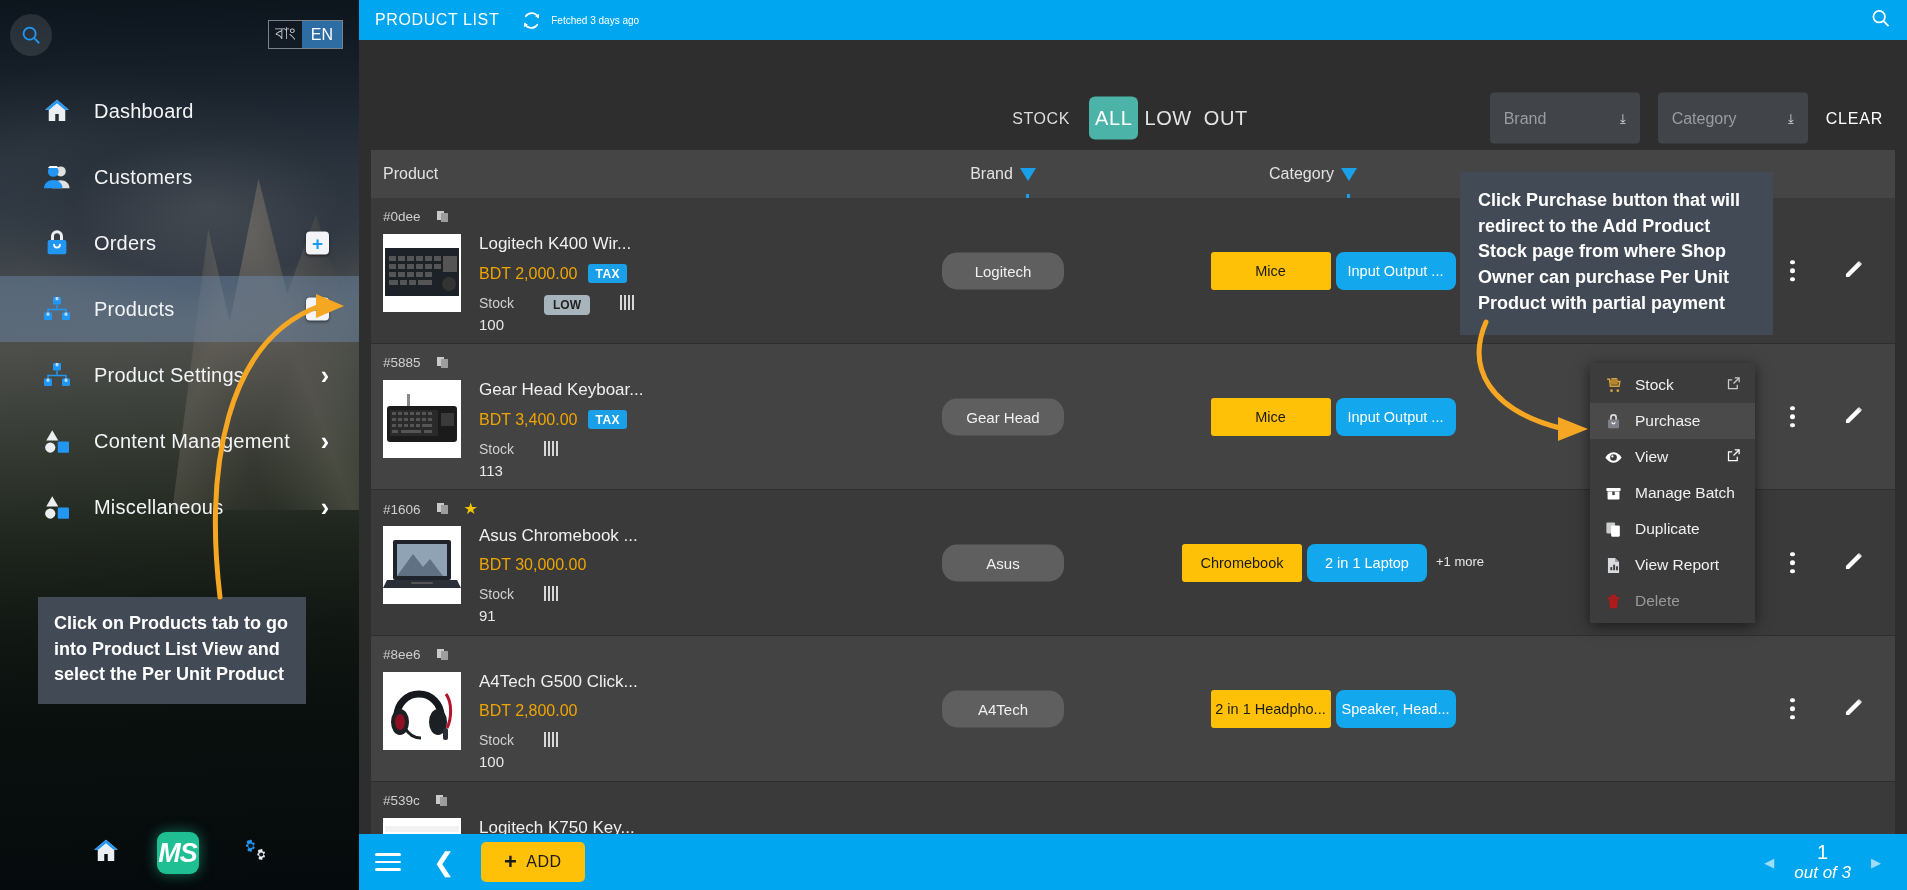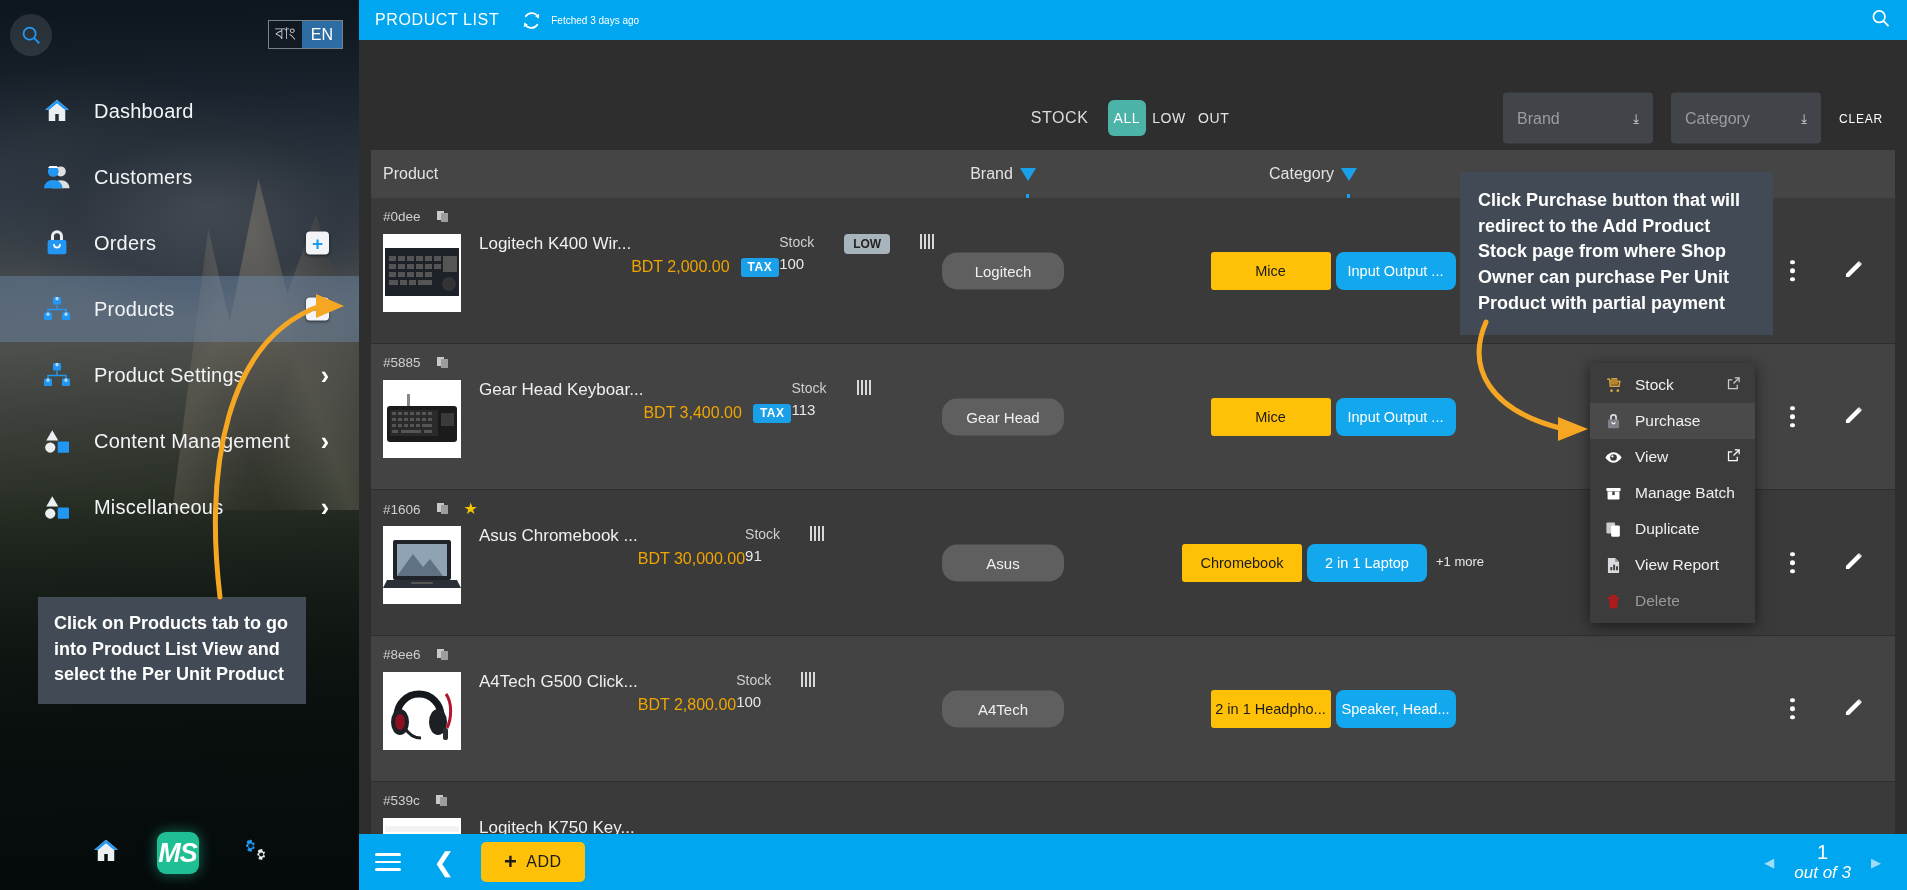--- a/index.html
+++ b/index.html
@@ -61,29 +61,29 @@
     position:relative; }
   #topbar .title{ color:#fff; font-size:16px; letter-spacing:.6px; }
   #topbar .fetched{ color:#fff; font-size:10px; margin-left:9px; }
   #topbar .refresh{ margin-left:22px; display:flex; align-items:center; }
   #topbar .tsearch{ position:absolute; right:16px; top:50%; transform:translateY(-50%); }
 
   #filters{ height:98px; position:relative; }
   .stockgrp{ position:absolute; left:0; right:0; top:78px; transform:translateY(-50%);
     display:flex; align-items:center; justify-content:center; gap:0; }
   .stock-label{ color:#dcdcdc; font-size:16px; letter-spacing:.6px; margin-right:19px; }
-  .stock-tab{ color:#e4e4e4; font-size:14px; letter-spacing:.6px; padding:10px 6px; border-radius:6px; }
+  .stock-tab{ color:#e4e4e4; font-size:20px; letter-spacing:.6px; padding:10px 6px; border-radius:6px; }
   .stock-tab.on{ background:#4cb3a9; color:#fff; }
   .selects{ position:absolute; right:24px; top:78px; transform:translateY(-50%);
     display:flex; align-items:center; gap:18px; }
   .sel{ width:150px; height:51px; background:#414549; border-radius:4px;
     display:flex; align-items:center; padding:0 14px; color:#9a9da0; font-size:16px;
     justify-content:space-between; }
   .sel .cv{ color:#d8dadc; font-size:13px; }
-  .clearbtn{ color:#fff; font-size:12px; letter-spacing:.8px; }
+  .clearbtn{ color:#fff; font-size:16px; letter-spacing:.8px; }
 
   
   #table{ position:absolute; left:12px; right:12px; top:150px; bottom:56px; background:#3a3a3a; }
   .thead{ height:48px; display:flex; align-items:center; color:#e2e2e2; font-size:16px;
     padding:0 0 0 12px; background:#454545; }
   .th-product{ width:470px; padding-left:0; }
   .th-brand{ width:300px; display:flex; align-items:center; justify-content:center; gap:7px; }
   .th-cat{ width:320px; display:flex; align-items:center; justify-content:center; gap:7px; }
   .funnel{ width:0;height:0;border-left:8px solid transparent;border-right:8px solid transparent;
     border-top:13px solid #1aa0e8; position:relative; }
@@ -95,21 +95,21 @@
   .row:nth-child(even){ background:#434343; }
   .row-id{ position:absolute; left:12px; top:11px; color:#cfcfcf; font-size:13.5px;
     display:flex; align-items:center; gap:16px; }
   .copy-ico{ display:inline-block; width:11px; height:12px; position:relative; }
   .copy-ico::before{content:"";position:absolute;left:0;top:0;width:7px;height:9px;background:#c9c9c9;}
   .copy-ico::after{content:"";position:absolute;left:4px;top:2px;width:7px;height:9px;background:#9d9d9d;}
   .star{ color:#f5c400; font-size:16px; line-height:1; }
 
   .pcell{ position:absolute; left:12px; top:36px; display:flex; gap:18px; width:560px; }
   .thumb{ width:78px; height:78px; background:#fff; flex:none; position:relative; overflow:hidden; }
-  .pinfo{ display:flex; flex-direction:row; }
+  .pinfo{ display:flex; flex-direction:column; }
   .pname{ color:#f0f0f0; font-size:17px; margin-bottom:10px; }
   .pprice{ color:#f0a500; font-size:16px; display:flex; align-items:center; gap:11px; margin-bottom:12px;}
   .taxpill{ background:#1aa0e8; color:#fff; font-size:12px; font-weight:bold; padding:2.5px 7px;
     border-radius:3px; letter-spacing:.5px; }
   .pstock{ color:#cfcfcf; font-size:14px; display:flex; align-items:flex-start; gap:30px; }
   .stock-n{ color:#e8e8e8; font-size:15px; margin-top:5px; display:block; }
   .lowpill{ background:#a8b4bc; color:#222; font-size:12px; font-weight:bold; padding:3px 9px;
     border-radius:4px; }
   .barcode{ display:inline-flex; gap:2px; align-items:flex-end; height:15px; }
   .barcode i{ display:block; width:2px; height:15px; background:#d8d8d8; }

